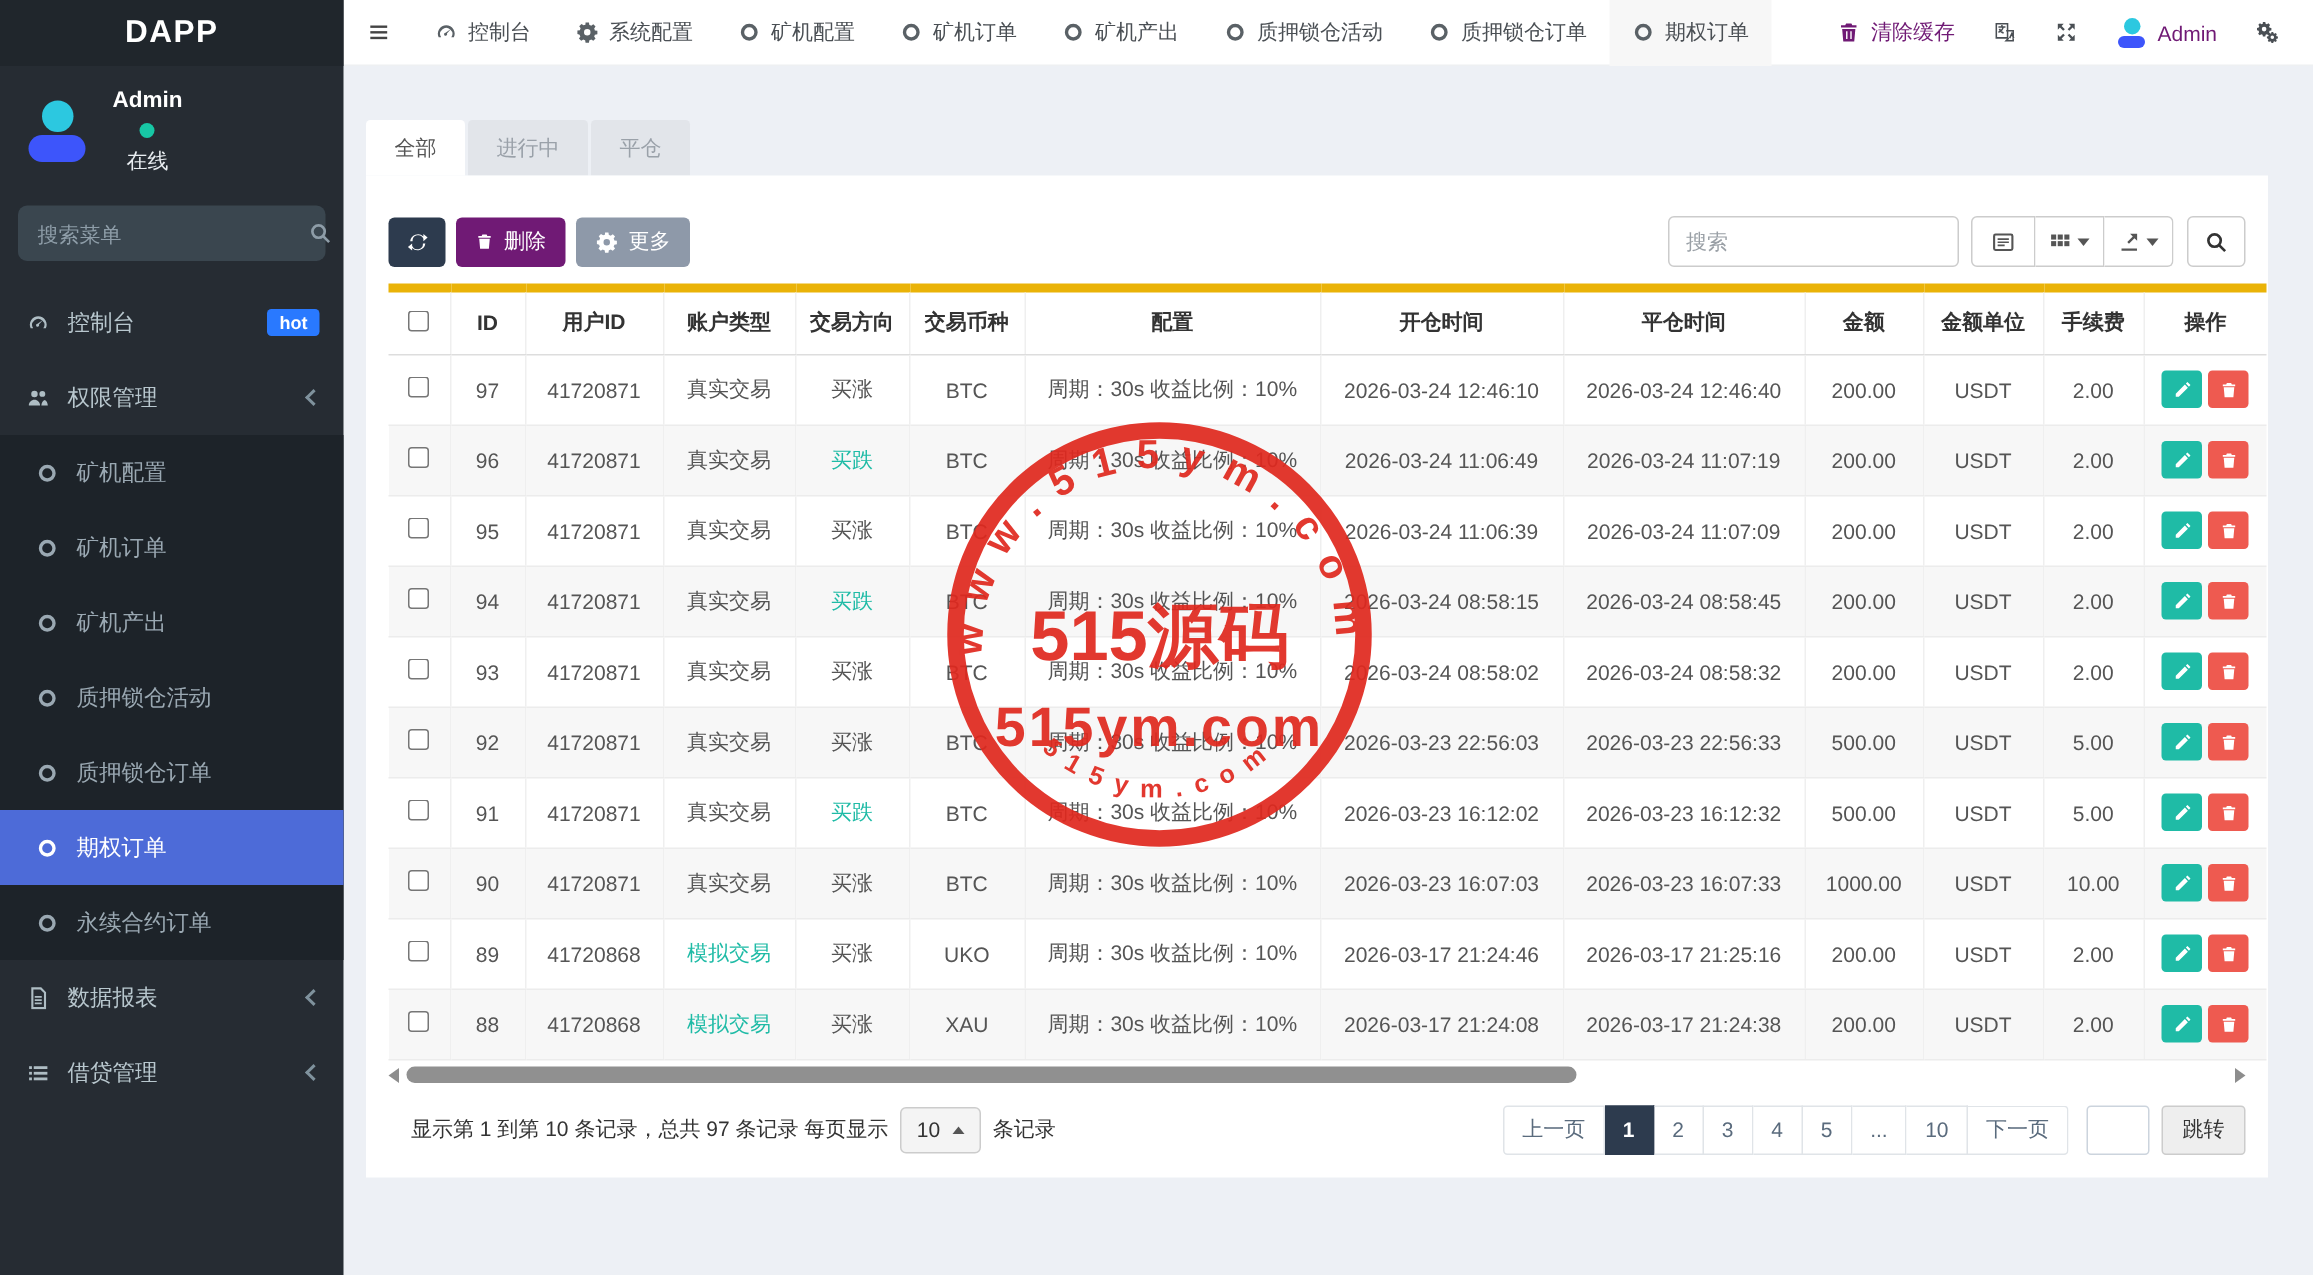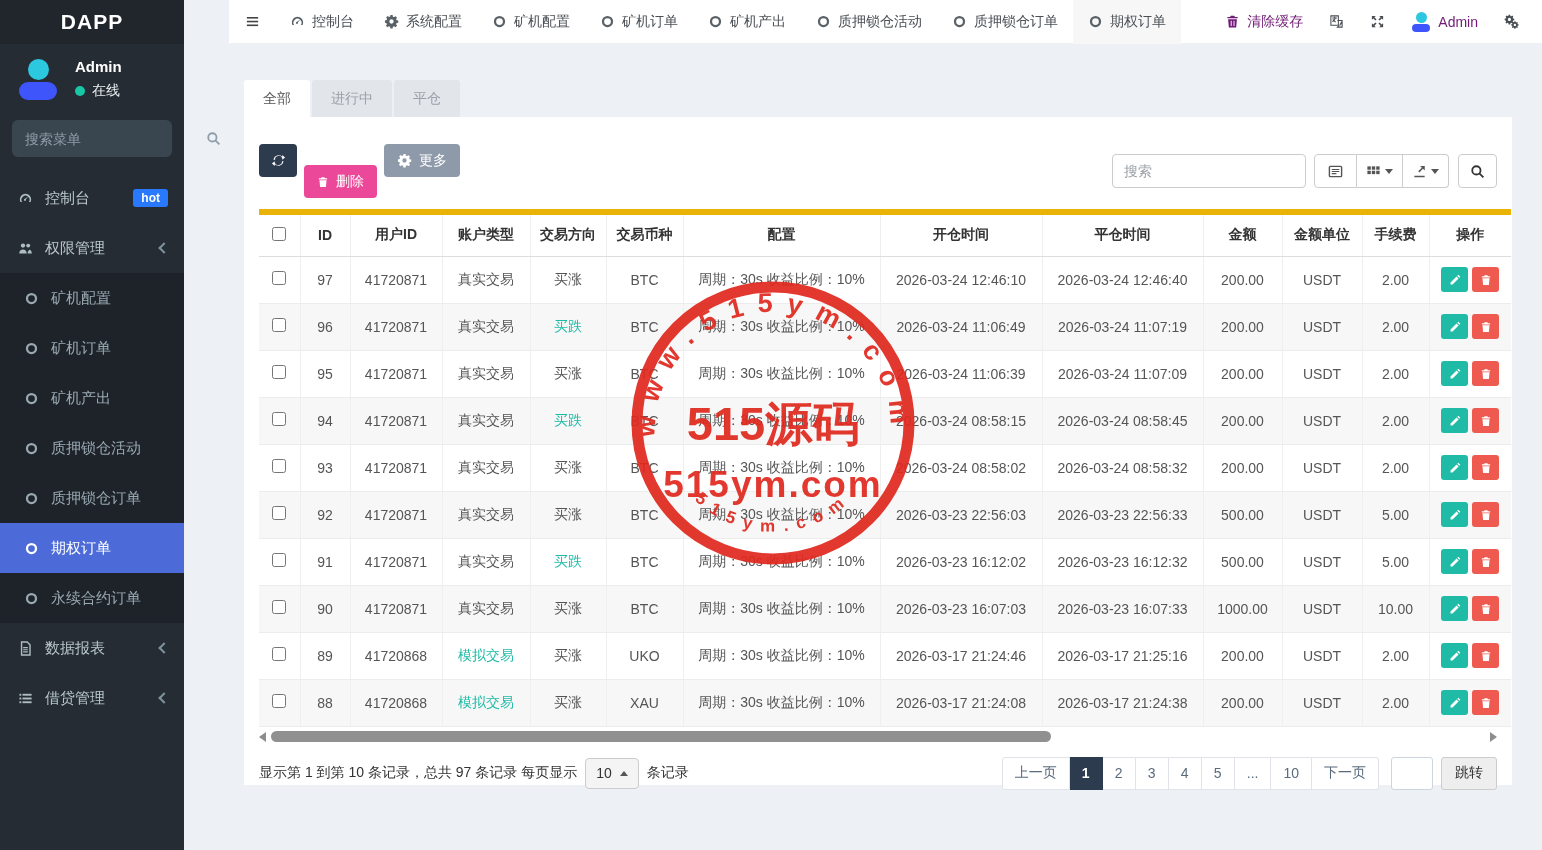--- a/index.html
+++ b/index.html
@@ -1,28 +1,28 @@
 <!DOCTYPE html>
 <html><head>
 <meta charset="utf-8">
 <style>
   * { margin:0; padding:0; box-sizing:border-box; }
   html,body { width:1542px; height:850px; overflow:hidden; }
   body { font-family:"Liberation Sans","DejaVu Sans",sans-serif; background:#edf0f5; position:relative; font-size:14px; }
   svg { display:block; }
 
   
-  .sidebar { position:absolute; left:0; top:0; width:184px; height:850px; background:#262c33; z-index:10; }
+  .sidebar { position:absolute; left:0; top:0; width:229px; height:850px; background:#262c33; z-index:10; }
   .brand { height:44px; background:#20262c; color:#fff; font-size:21px; font-weight:bold; letter-spacing:1px; display:flex; align-items:center; justify-content:center; }
   .user-panel { display:flex; align-items:center; gap:15px; padding:14px 16px 10px; }
   .avatar { width:44px; display:flex; flex-direction:column; align-items:center; }
   .avatar .head { width:21px; height:21px; border-radius:50%; background:#2cc8e0; }
   .avatar .torso { width:38px; height:18px; border-radius:9px; background:#3d55fb; margin-top:2px; }
   .user-name { color:#fff; font-weight:bold; font-size:15px; }
-  .user-status { display:flex; align-items:center; gap:7px; color:#e9eef2; font-size:14px; margin-top:7px; }
+  .user-status { display:flex; align-items:center; gap:7px; color:#e9eef2; font-size:14px; margin-top:7px;flex-direction:column; }
   .dot { width:10px; height:10px; border-radius:50%; background:#17c7a5; }
   .side-search { margin:10px 12px 16px; background:#3a464f; border-radius:6px; height:37px; display:flex; align-items:center; padding:0 13px; }
   .side-search input { flex:1; background:transparent; border:none; outline:none; color:#fdba74; font-size:14px; font-family:inherit; }
   .side-search input::placeholder { color:#8e9da8; }
   .side-search .sicon { color:#8e9da8; }
   .menu-item { height:50px; display:flex; align-items:center; padding:0 16px; color:#b8c7ce; font-size:15px; cursor:pointer; }
   .menu-item .micon { width:18px; margin-right:11px; color:#aebdc4; display:flex; justify-content:center; }
   .badge { margin-left:auto; color:#fff; font-size:12px; font-weight:bold; padding:2px 8px; border-radius:3px; }
   .chev { margin-left:auto; width:8px; height:8px; border-left:2px solid #7f929d; border-bottom:2px solid #7f929d; }
   .chev.left { transform:rotate(45deg); }
@@ -49,21 +49,21 @@
   .main { position:absolute; left:229px; top:44px; right:0; bottom:0; background:#edf0f5; padding:36px 30px 0 15px; }
   .tabs { display:flex; margin-left:0; gap:2px; }
   .tab { height:37px; padding:0 19px; display:flex; align-items:center; font-size:14px; background:#e2e5ea; color:#9aa1a9; border-radius:3px 3px 0 0; cursor:pointer; }
   .tab.active { background:#fff; color:#555; }
   .panel { background:#fff; padding:27px 15px 22px; height:668px; position:relative; }
 
   .toolbar { display:flex; align-items:center; }
   .tb-left { display:flex; gap:7px; }
   .btn { height:33px; border:none; border-radius:4px; color:#fff; font-size:14px; font-family:inherit; display:flex; align-items:center; gap:7px; padding:0 13px; cursor:pointer; }
   .btn-refresh { background:#2d3b4e; width:38px; justify-content:center; padding:0; }
-  .btn-delete { background:#ec4899;margin-top:21px; }
+  .btn-delete { background:#701a75; }
   .btn-more { background:#8e99a9; }
   .tb-right { margin-left:auto; display:flex; align-items:center; }
   .tb-search { width:194px; height:34px; border:1px solid #ccc; border-radius:4px; padding:0 11px; font-size:14px; font-family:inherit; color:#555; outline:none; }
   .tb-search::placeholder { color:#9aa0a6; }
   .btn-group { display:flex; margin-left:8px; }
   .gbtn { height:34px; min-width:43px; background:#fff; border:1px solid #ccc; border-left:none; display:flex; align-items:center; justify-content:center; gap:4px; color:#555; cursor:pointer; padding:0 9px; }
   .gbtn:first-child { border-left:1px solid #ccc; border-radius:4px 0 0 4px; }
   .gbtn:last-child { border-radius:0 4px 4px 0; }
   .sbtn { margin-left:9px; width:39px; height:34px; background:#fff; border:1px solid #ccc; border-radius:4px; display:flex; align-items:center; justify-content:center; color:#333; cursor:pointer; }
   .caret-down { width:0; height:0; border-left:4px solid transparent; border-right:4px solid transparent; border-top:5px solid #555; }
@@ -79,21 +79,21 @@
   .act-edit { background:#1fbba6; }
   .act-del { background:#ee5a50; }
   .rowcheck { width:14px; height:14px; }
 
   .hscroll { height:14px; position:relative; margin-top:3px; }
   .hthumb { position:absolute; left:12px; top:1px; width:63%; height:11px; background:#909090; border-radius:6px; }
   .harrow { position:absolute; top:2px; width:0; height:0; border-top:5px solid transparent; border-bottom:5px solid transparent; }
   .harrow.l { left:0; border-right:7px solid #8d8d8d; }
   .harrow.r { right:0; border-left:7px solid #8d8d8d; }
 
-  .pagebar { display:flex; align-items:center; margin-top:13px; color:#333; font-size:14px; }
+  .pagebar { display:flex; align-items:center; margin-top:13px; color:#333; font-size:14px;margin-left:15px; }
   .page-size { display:inline-flex; align-items:center; gap:8px; border:1px solid #ccc; background:#f4f4f4; border-radius:4px; height:31px; padding:0 10px; margin:0 8px; cursor:pointer; }
   .pager { margin-left:auto; display:flex; list-style:none; }
   .pager li { min-width:33px; height:33px; padding:0 12px; background:#fff; border:1px solid #e0e4e8; border-left:none; display:flex; align-items:center; justify-content:center; color:#5a6b7d; cursor:pointer; }
   .pager li:first-child { border-left:1px solid #e0e4e8; border-radius:3px 0 0 3px; }
   .pager li:last-child { border-radius:0 3px 3px 0; }
   .pager li.active { background:#2d3b4e; border-color:#2d3b4e; color:#fff; font-weight:bold; }
   .jump-input { width:42px; height:33px; border:1px solid #ccd4dd; border-radius:3px; margin-left:12px; outline:none; font-family:inherit; padding:0 6px; }
   .jump-btn { margin-left:8px; height:33px; padding:0 13px; background:#eee; border:1px solid #ccc; border-radius:3px; font-family:inherit; font-size:14px; color:#333; cursor:pointer; }
 
   

